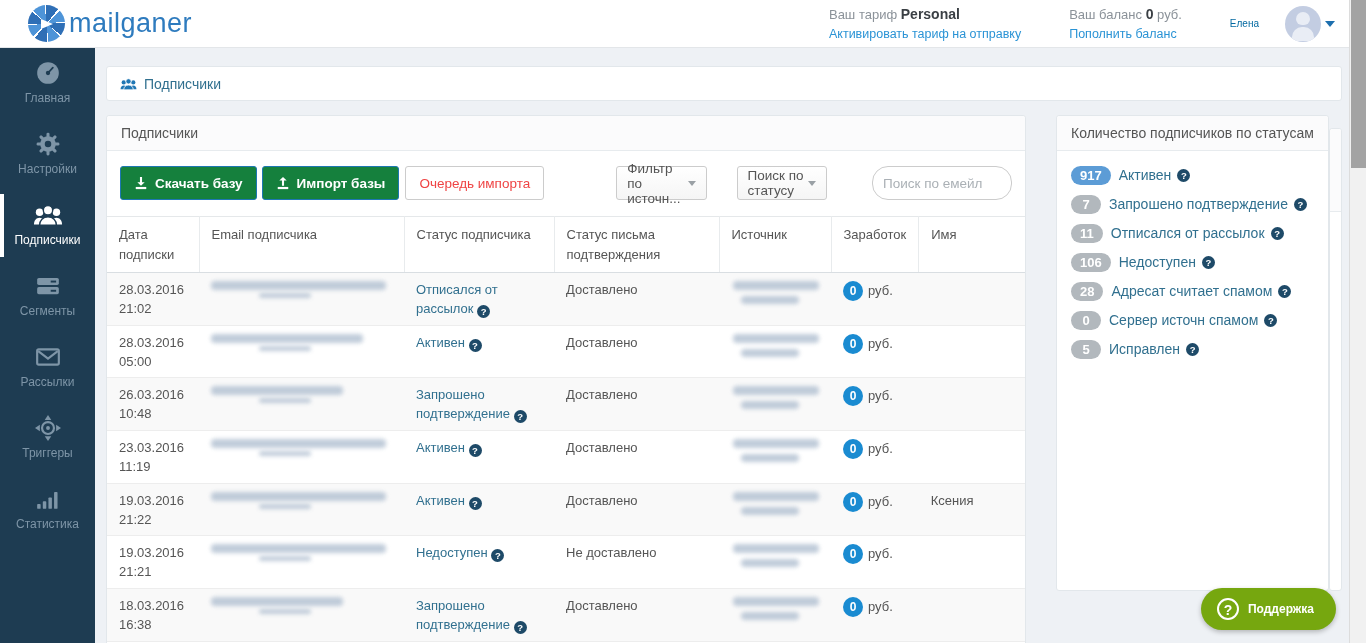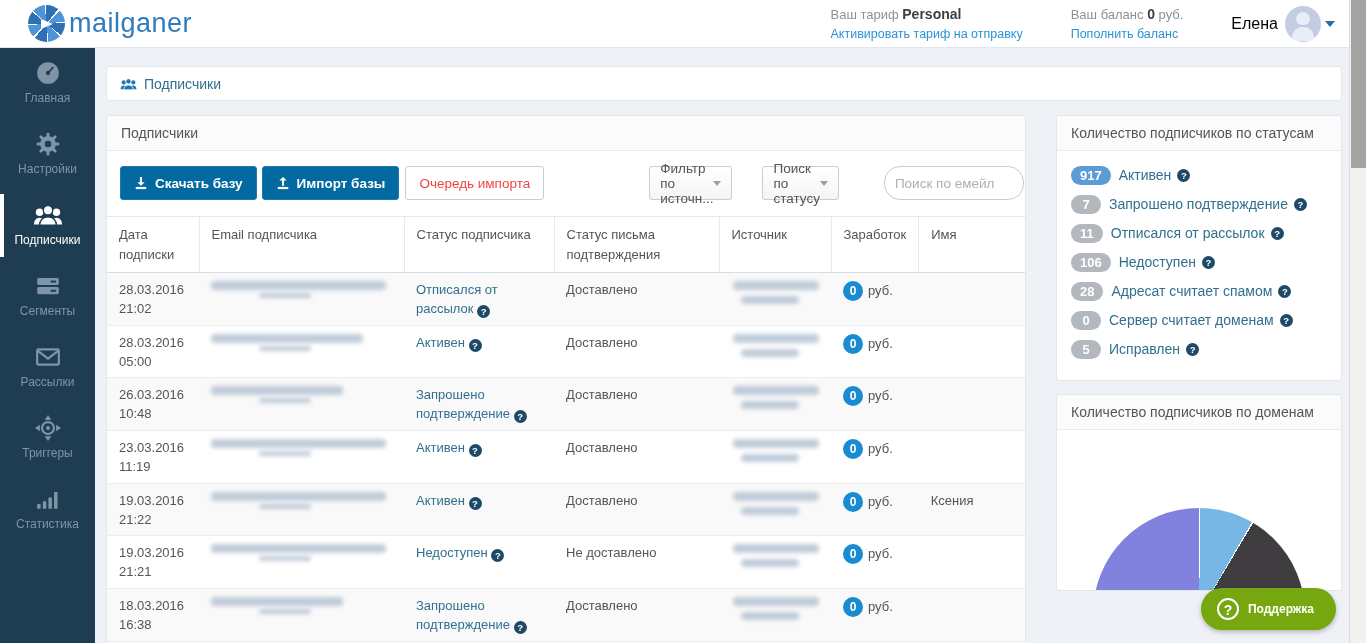--- a/index.html
+++ b/index.html
@@ -17,21 +17,21 @@
       #2f6fb6 270deg 309deg,#fff 309deg 315deg,#4e94d8 315deg 354deg,#fff 354deg 360deg); }
   .logo-mark::after { content:""; position:absolute; left:13px; top:14px; width:0; height:0;
     border-left:12px solid #fff; border-top:5px solid transparent; border-bottom:5px solid transparent; }
   .logo-text { font-size:27px; color:#2e7bbe; margin-left:4px; letter-spacing:.5px; }
   .hdr-right { margin-left:auto; display:flex; align-items:center; }
   .hdr-block { font-size:13px; line-height:1.45; margin-right:48px; }
   .hdr-muted { color:#8b9299; }
   .hdr-strong { color:#3a3f44; font-weight:bold; font-size:14px; }
   .hdr-link { color:#2a93d5; cursor:pointer; font-size:12.5px; }
   .user { display:flex; align-items:center; margin-right:14px; cursor:pointer; }
-  .user-name { color:#000000; font-size:16px; margin-right:7px; }
+  .user-name { color:#0369a1; font-size:10px; margin-right:26px; }
   .avatar { width:36px; height:36px; border-radius:50%; background:#c3cde2; position:relative; overflow:hidden; }
   .avatar::before { content:""; position:absolute; left:11px; top:6px; width:14px; height:13px;
     border-radius:7px 7px 6px 6px; background:#e9edf5; }
   .avatar::after { content:""; position:absolute; left:7px; top:21px; width:22px; height:14px;
     border-radius:10px 10px 0 0; background:#e9edf5; }
   .caret-down { width:0; height:0; border-left:5px solid transparent; border-right:5px solid transparent;
     border-top:6px solid #1d6fae; margin-left:4px; }
 
   
   .sidebar { position:absolute; left:0; top:48px; width:95px; height:595px; background:#1e3c52; z-index:10; }
@@ -43,29 +43,29 @@
   .side-item.active::before { content:""; position:absolute; left:0; top:4px; bottom:4px; width:4px; background:#fff; }
 
   
   .content { position:absolute; left:95px; top:48px; width:1254px; height:595px;
     padding:18px 7px 0 11px; background:#eef1f5; overflow:hidden; }
   .panel { background:#fff; border:1px solid #e2e7eb; border-radius:3px; }
   .breadcrumb { height:35px; display:flex; align-items:center; padding-left:13px; margin-bottom:14px; }
   .breadcrumb-label { color:#31708f; font-size:14px; margin-left:7px; cursor:pointer; }
   .cols { display:flex; }
   .main-col { width:920px; }
-  .right-col { width:286px; margin-left:30px; display:flex; flex-direction:column; height:476px; }
+  .right-col { width:286px; margin-left:30px; display:flex; flex-direction:row; height:476px; }
   .panel-head { background:#fbfbfc; border-bottom:1px solid #e7ebee; padding:9px 14px;
     font-size:14px; color:#555; border-radius:3px 3px 0 0; }
 
   
   .toolbar { display:flex; align-items:center; padding:15px 13px 16px; }
   .btn { display:inline-flex; align-items:center; justify-content:center; height:34px; padding:0 13px;
     border-radius:3px; font-size:13.5px; font-weight:bold; cursor:pointer; white-space:nowrap; }
-  .btn-primary { background:#0369a1; border:1px solid #1d77b2; color:#fff; margin-right:5px; }
+  .btn-primary { background:#15803d; border:1px solid #1d77b2; color:#fff; margin-right:5px; }
   .btn-primary svg { margin-right:7px; }
   .btn-default { background:#fff; border:1px solid #ccc; color:#ef4444; font-weight:normal; }
   .select { display:flex; align-items:center; justify-content:space-between; width:138px; height:34px;
     padding:0 10px; border:1px solid #ccc; border-radius:3px; color:#555; font-size:13.5px;
     background:linear-gradient(#fff,#f5f5f5); cursor:pointer; }
   .select .sel-caret { width:0; height:0; border-left:4px solid transparent; border-right:4px solid transparent;
     border-top:5px solid #9aa0a5; }
   .search-input { width:140px; height:34px; border:1px solid #ccc; border-radius:3px; padding:0 10px;
     font-size:13.5px; color:#555; font-family:"Liberation Sans",sans-serif; }
   .search-input::placeholder { color:#aab0b5; }
@@ -241,21 +241,21 @@
             <span>Скачать базу</span>
           </div>
           <div class="btn btn-primary">
             <svg width="14" height="14" viewBox="0 0 16 16" fill="#fff">
               <path d="M8 1l4.2 4.2h-3v6H6.8v-6h-3z"></path>
                 <path d="M2 12.5h12V15H2z"></path>
             </svg>
             <span>Импорт базы</span>
           </div>
           <div class="btn btn-default" style="margin-left:1px;">Очередь импорта</div>
-          <div class="select" style="margin-left:105px;">
+          <div class="select" style="margin-left:72px;">
             <span>Фильтр по источн...</span>
             <span class="sel-caret"></span>
           </div>
           <div class="select" style="margin-left:30px;">
             <span>Поиск по статусу</span>
             <span class="sel-caret"></span>
           </div>
           <input class="search-input" type="text" style="margin-left: 45px; border-radius: 16px;" placeholder="Поиск по емейл">
         </div>
 
@@ -436,21 +436,21 @@
             <span class="status-label">Недоступен</span>
             <span class="qmark">?</span>
           </div>
           <div class="status-row">
             <span class="pill">28</span>
             <span class="status-label">Адресат считает спамом</span>
             <span class="qmark">?</span>
           </div>
           <div class="status-row">
             <span class="pill">0</span>
-            <span class="status-label">Сервер считает доменам</span>
+            <span class="status-label">Сервер источн спамом</span>
             <span class="qmark">?</span>
           </div>
           <div class="status-row">
             <span class="pill">5</span>
             <span class="status-label">Исправлен</span>
             <span class="qmark">?</span>
           </div>
         </div>
       </div>
 

